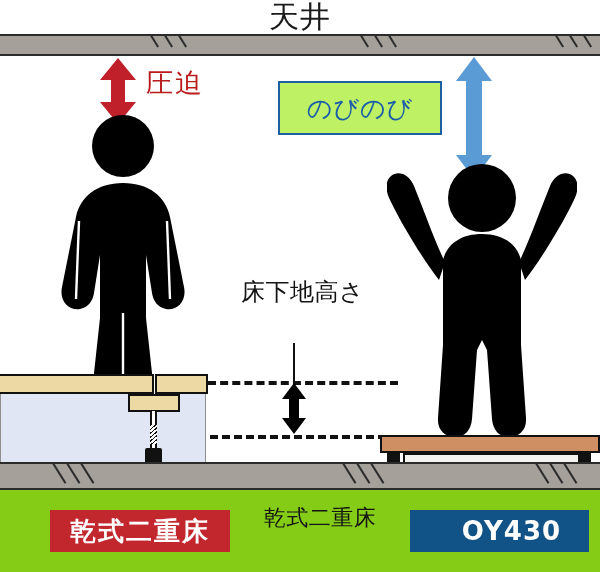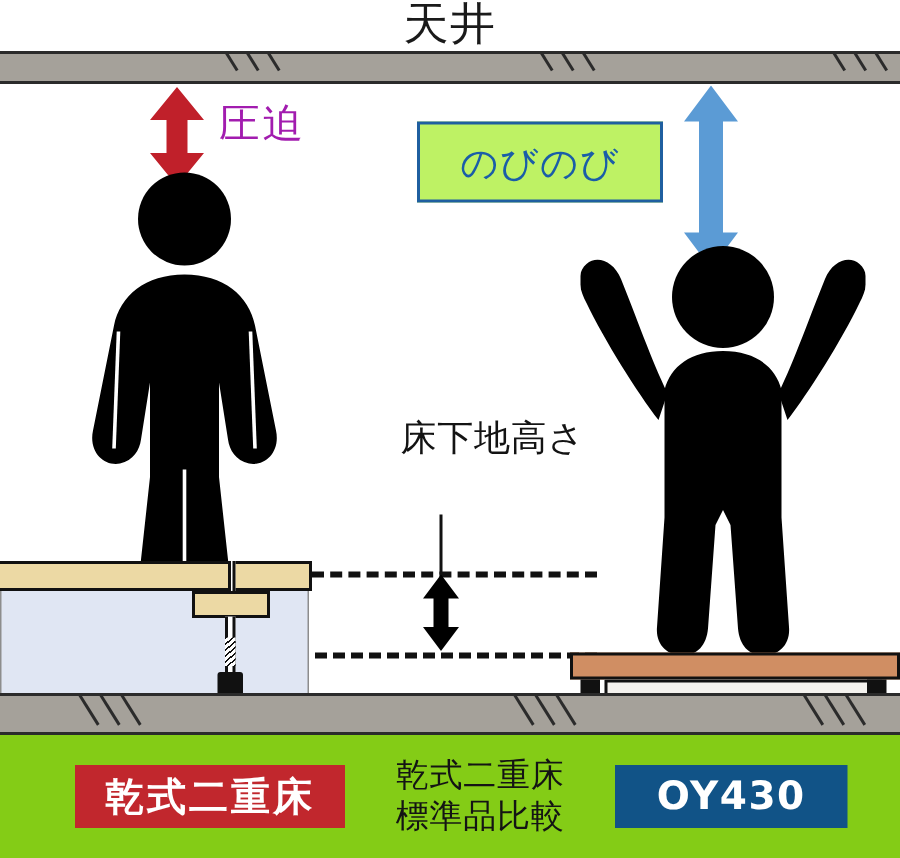--- a/index.html
+++ b/index.html
@@ -66,21 +66,21 @@
   .v-arrow { position: absolute; }
   .v-arrow svg { display: block; }
 
   
   #compress-label {
     position: absolute;
     left: 146px;
     top: 68px;
     font-size: 27px;
     line-height: 30px;
-    color: #a21caf;
+    color: #b91c1c;
     font-family: "DejaVu Sans", sans-serif;
     letter-spacing: 2px;
   }
   #relax-box {
     position: absolute;
     left: 278px;
     top: 81px;
     width: 164px;
     height: 54px;
     border: 2px solid #1f5fa0;
@@ -96,21 +96,21 @@
     font-family: "DejaVu Sans", sans-serif;
     letter-spacing: 1px;
     white-space: nowrap;
   }
 
   #height-note {
     position: absolute;
     left: 215px;
     top: 277px;
     width: 175px;
-    text-align: right;
+    text-align: center;
     font-size: 24px;
     line-height: 30px;
     color: #131313;
     font-family: "DejaVu Sans", sans-serif;
     letter-spacing: 0.5px;
   }
   #height-note .ln { display: block; white-space: nowrap; }
 
   
   .dash-line {
@@ -267,20 +267,21 @@
     letter-spacing: 2px;
   }
   #chip-oy {
     left: 410px;
     top: 20px;
     width: 155px;
     height: 42px;
     background: #115387;
     font-size: 26px;
     letter-spacing: 1px;
+    padding-left: 24px;
   }
   #legend-center {
     position: absolute;
     left: 240px;
     top: 14px;
     width: 160px;
     text-align: center;
     font-size: 22px;
     line-height: 27px;
     color: #141414;
@@ -444,18 +445,17 @@
       <div class="hatch-line" style="left:0px"></div>
       <div class="hatch-line" style="left:14px"></div>
       <div class="hatch-line" style="left:28px"></div>
     </div>
   </div>
 
   <div id="legend">
     <div class="legend-chip" id="chip-dry">乾式二重床</div>
     <div id="legend-center">
       <span class="ln">乾式二重床</span>
-      <span class="ln">標準品比較</span>
     </div>
     <div class="legend-chip" id="chip-oy">OY430</div>
   </div>
 
 </div>
 
 </body></html>

